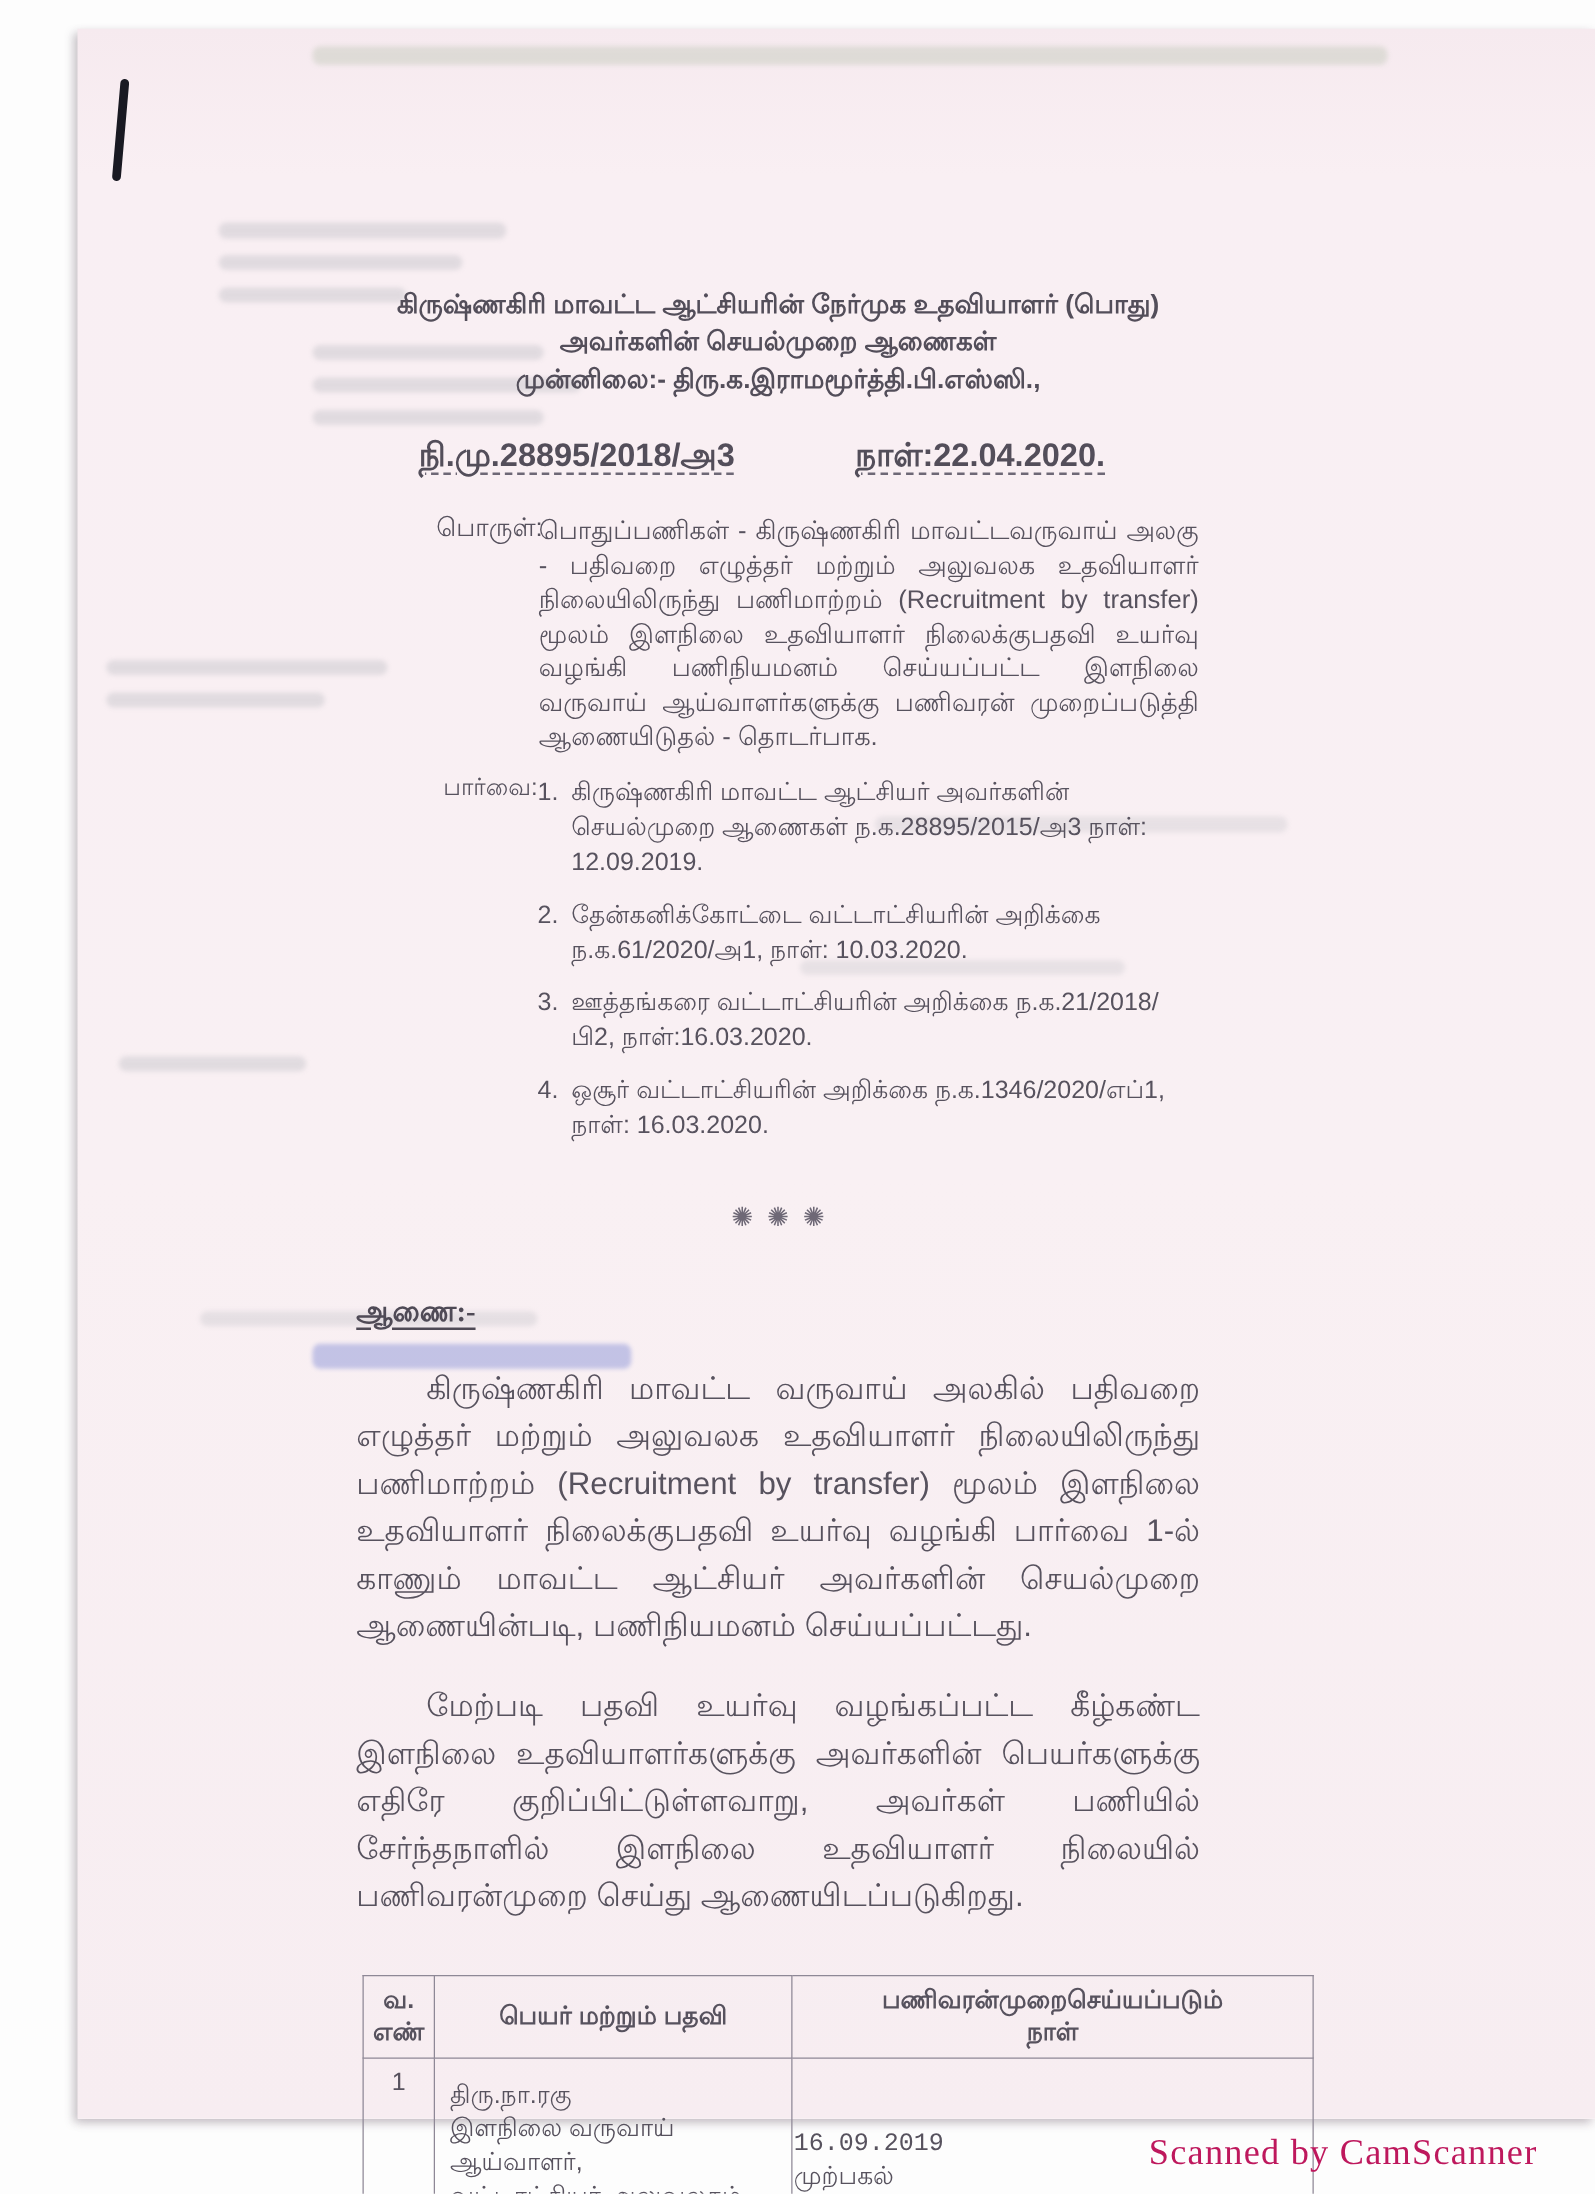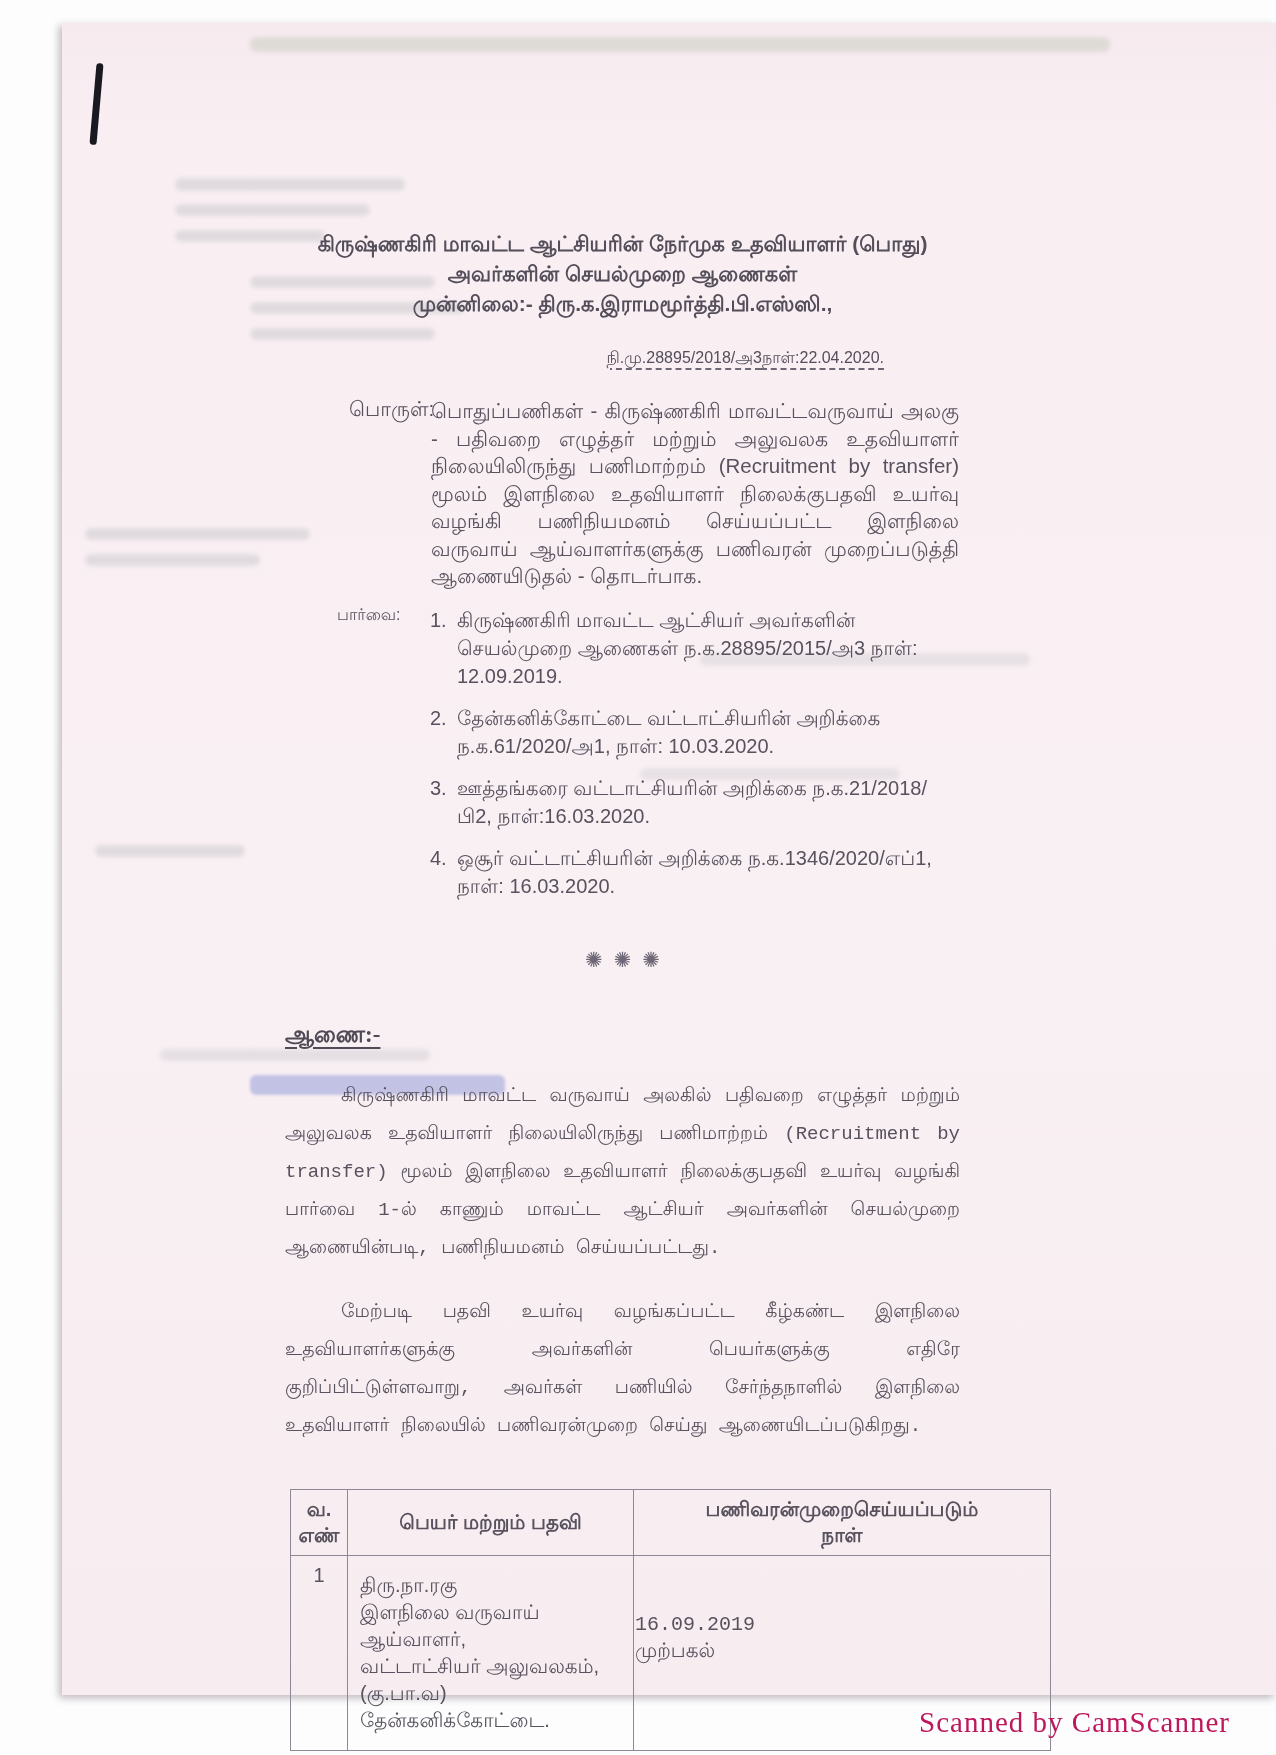--- a/index.html
+++ b/index.html
@@ -11,35 +11,35 @@
   .paper{
     position:absolute;left:62px;top:23px;width:1214px;height:1672px;
     background:linear-gradient(180deg,#f6eaef 0%,#f9eff3 7%,#f9f0f3 55%,#f7edf1 100%);
     box-shadow:-4px 3px 7px rgba(90,80,95,.28), 0 3px 8px rgba(120,90,110,.15);
   }
   .content{
     position:absolute;left:223px;top:0;width:675px;
     color:#57525e;font-size:20px;
   }
   .doc-header{margin-top:206px;text-align:center;font-weight:bold;font-size:21px;line-height:30px;color:#534e5a;}
-  .ref-line{display:flex;justify-content:flex-end;margin-top:30px;padding:0 76px 0 50px;font-weight:normal;font-size:16px;color:#534e5a;}
+  .ref-line{display:flex;justify-content:space-between;margin-top:30px;padding:0 76px 0 50px;font-weight:bold;font-size:26px;color:#534e5a;}
   .dash-underline{text-decoration:underline;text-decoration-style:dashed;text-decoration-thickness:1.5px;text-underline-offset:5px;text-decoration-color:#6e6876;}
   .subject{display:flex;margin-top:28px;margin-left:64px;}
   .subject-label{width:82px;flex:none;font-size:20.5px;}
   .subject-text{width:528px;text-align:justify;line-height:27.5px;font-size:20.5px;}
   .refs{display:flex;margin-top:16px;margin-left:52px;}
-  .refs-label{width:93px;flex:none;font-size:16px;}
+  .refs-label{width:93px;flex:none;font-size:19px;text-align:right;}
   .refs-list{width:530px;}
   .ref-item{display:flex;margin-bottom:14px;line-height:28px;}
   .ref-num{width:27px;flex:none;}
   .ref-text{flex:1;}
   .ornament{text-align:center;margin-top:34px;font-size:21px;letter-spacing:11px;color:#6e6876;padding-left:11px;}
   .order-heading-wrap{margin-top:50px;}
   .order-heading{font-weight:bold;font-size:23px;color:#4f4a56;text-decoration:underline;text-decoration-thickness:1.6px;text-underline-offset:5px;font-family:Liberation Serif, serif;}
-  .body-para{margin-top:26px;text-align:justify;line-height:38px;text-indent:56px;font-size:19px;font-family:Liberation Mono, monospace;}
+  .body-para{margin-top:26px;text-align:justify;line-height:38px;text-indent:56px;font-size:25px;}
   .gov-table{margin-top:44px;margin-left:5px;border-collapse:collapse;width:760px;table-layout:fixed;color:#57525e;}
   .gov-table th,.gov-table td{border:1.6px solid #8e8896;box-sizing:border-box;}
   .gov-table th{font-weight:bold;font-size:20px;padding:5px 4px;text-align:center;vertical-align:middle;white-space:pre-line;line-height:26px;height:66px;}
   .cell-serial{text-align:center;vertical-align:top;padding-top:8px;height:150px;font-size:20px;}
   .cell-name{white-space:pre-line;padding:16px 12px;line-height:27px;vertical-align:top;font-size:20px;text-align:left;}
   .cell-date{white-space:pre-line;text-align:left;vertical-align:middle;line-height:27px;font-size:20px;padding-bottom:30px;font-family:Liberation Mono, monospace;}
   .watermark{position:absolute;right:46px;bottom:16px;font-family:"Liberation Serif","DejaVu Serif",serif;font-size:29px;color:#be185d;letter-spacing:1px;}
   .pen-mark{position:absolute;left:31px;top:40px;width:7px;height:82px;background:#191922;border-radius:4px;transform:rotate(5deg);}
   .bleed{position:absolute;filter:blur(2px);opacity:.25;border-radius:6px;background:#9aa0a8;}
 </style>

